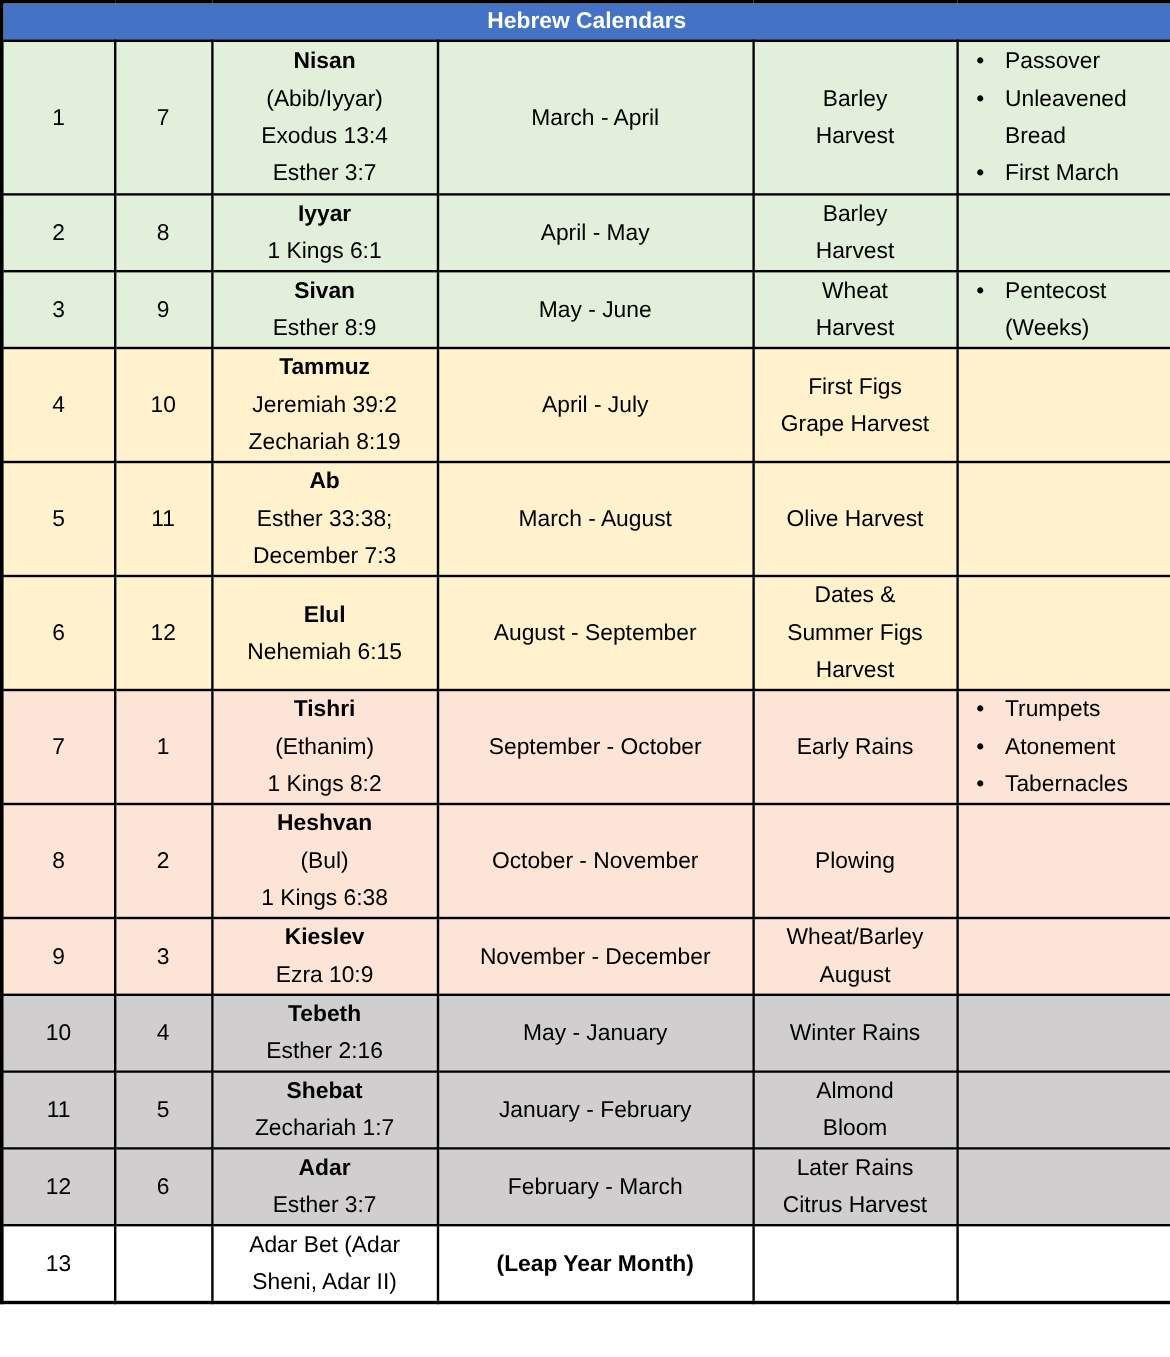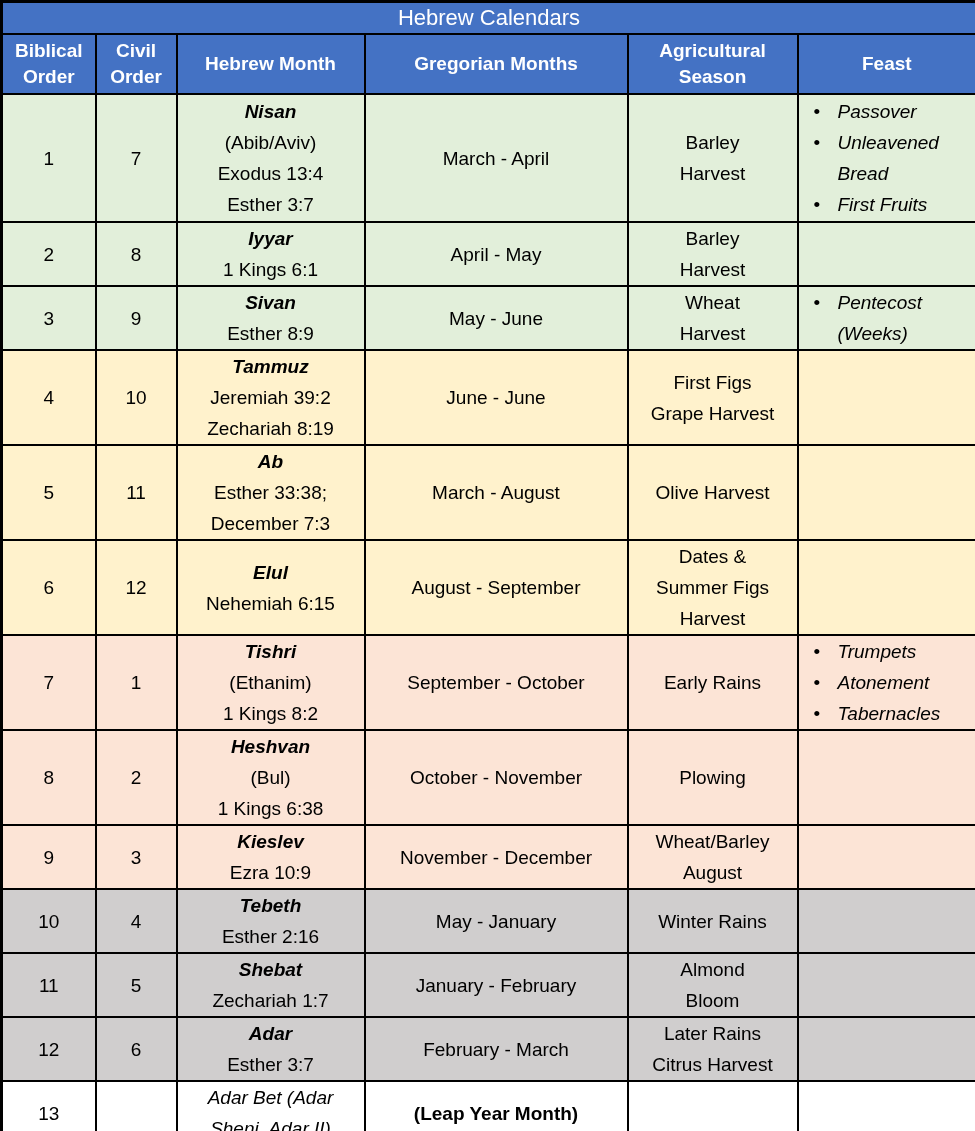--- a/index.html
+++ b/index.html
@@ -5,89 +5,81 @@
   :root{
     --header-bg:#4472C4; --header-text:#FFFFFF; --border:#000000;
     --green:#E2EFDA; --yellow:#FFF2CC; --peach:#FCE4D6; --gray:#D0CECE; --white:#FFFFFF;
   }
   html,body{margin:0;padding:0;background:#fff;}
   body{font-family:"Liberation Sans",sans-serif;color:#000;}
   table{border-collapse:collapse;width:975px;table-layout:fixed;border:3px solid var(--border);}
   td,th{border:2px solid var(--border);text-align:center;vertical-align:middle;
         font-size:19px;line-height:31px;padding:0 3px;overflow:hidden;word-wrap:break-word;}
   tr.title-row td{background:var(--header-bg);color:var(--header-text);
-        font-size:22px;font-weight:400;line-height:28px;height:30px;padding:0;}
+        font-size:19px;font-weight:700;line-height:28px;height:30px;padding:0;}
   tr.header-row th{background:var(--header-bg);color:var(--header-text);
         font-weight:700;font-size:19px;line-height:26px;height:58px;padding:0 2px;}
   tr.theme-green td{background:var(--green);}
   tr.theme-yellow td{background:var(--yellow);}
   tr.theme-peach td{background:var(--peach);}
   tr.theme-gray td{background:var(--gray);}
   tr.theme-white td{background:var(--white);}
-  .month-name{font-weight:400;max-width:160px;margin:0 auto;font-style:italic;}
+  .month-name{font-weight:400;max-width:160px;margin:0 auto;}
   .month-name.bold{font-weight:700;}
   .greg-bold{font-weight:700;}
   .feast-list{list-style:none;margin:0;padding:0 2px 0 12px;text-align:left;}
   .feast-list li{display:flex;align-items:flex-start;}
   .bullet{flex:0 0 24px;width:24px;text-align:left;}
-  .feast-text{flex:1;font-style:italic;}
+  .feast-text{flex:1;}
 </style>
 </head>
 <body>
 
 <table>
   <colgroup>
     <col style="width:94px">
       <col style="width:81px">
       <col style="width:188px">
     <col style="width:263px">
       <col style="width:170px">
       <col style="width:179px">
   </colgroup>
   <thead>
     <tr class="title-row">
       <td colspan="6">Hebrew Calendars</td>
     </tr>
-    <tr class="header-row">
-      <th>Biblical Order</th>
-      <th>Civil Order</th>
-      <th>Hebrew Month</th>
-      <th>Gregorian Months</th>
-      <th>Agricultural Season</th>
-      <th>Feast</th>
-    </tr>
   </thead>
   <tbody id="calendar-body">
       <tr class="theme-green" style="height: 128px;">
         <td>1</td>
         <td>7</td>
         <td>
           <div class="month-name bold">Nisan</div>
-          <div class="month-ref">(Abib/Aviv)</div>
+          <div class="month-ref">(Abib/Iyyar)</div>
           <div class="month-ref">Exodus 13:4</div>
           <div class="month-ref">Esther 3:7</div>
         </td>
         <td>March - April</td>
         <td>
           <div class="season-line">Barley</div>
           <div class="season-line">Harvest</div>
         </td>
         <td>
           <ul class="feast-list">
             <li>
               <span class="bullet">•</span>
               <span class="feast-text">Passover</span>
             </li>
             <li>
               <span class="bullet">•</span>
               <span class="feast-text">Unleavened Bread</span>
             </li>
             <li>
               <span class="bullet">•</span>
-              <span class="feast-text">First Fruits</span>
+              <span class="feast-text">First March</span>
             </li>
           </ul>
         </td>
       </tr>
       <tr class="theme-green" style="height: 63px;">
         <td>2</td>
         <td>8</td>
         <td>
           <div class="month-name bold">Iyyar</div>
           <div class="month-ref">1 Kings 6:1</div>
@@ -121,21 +113,21 @@
         </td>
       </tr>
       <tr class="theme-yellow" style="height: 94px;">
         <td>4</td>
         <td>10</td>
         <td>
           <div class="month-name bold">Tammuz</div>
           <div class="month-ref">Jeremiah 39:2</div>
           <div class="month-ref">Zechariah 8:19</div>
         </td>
-        <td>June - June</td>
+        <td>April - July</td>
         <td>
           <div class="season-line">First Figs</div>
           <div class="season-line">Grape Harvest</div>
         </td>
         <td></td>
       </tr>
       <tr class="theme-yellow" style="height: 93px;">
         <td>5</td>
         <td>11</td>
         <td>

